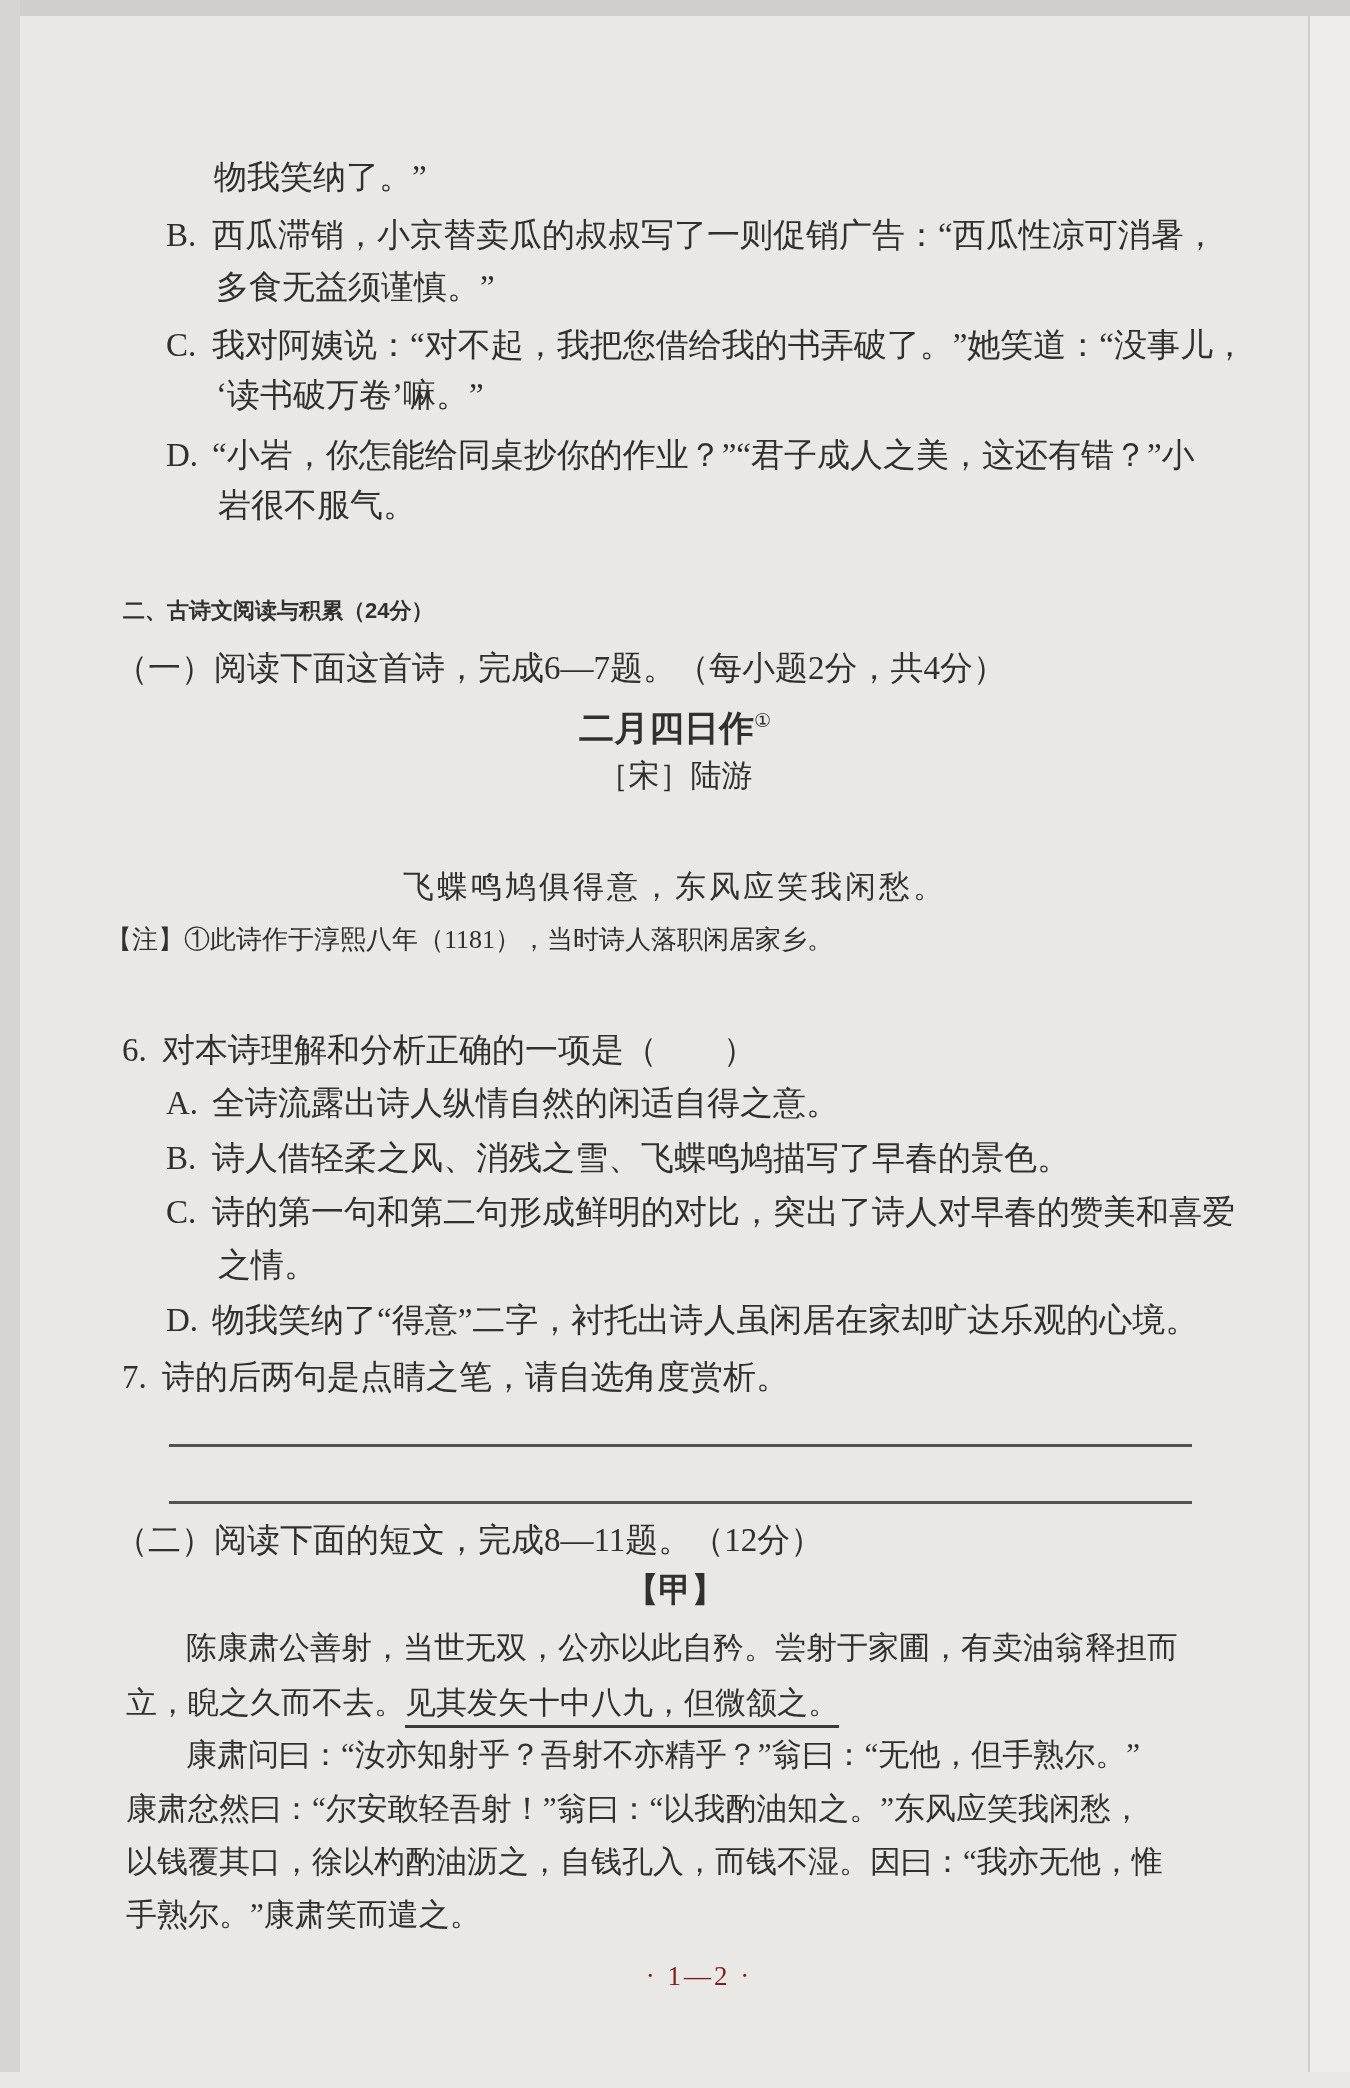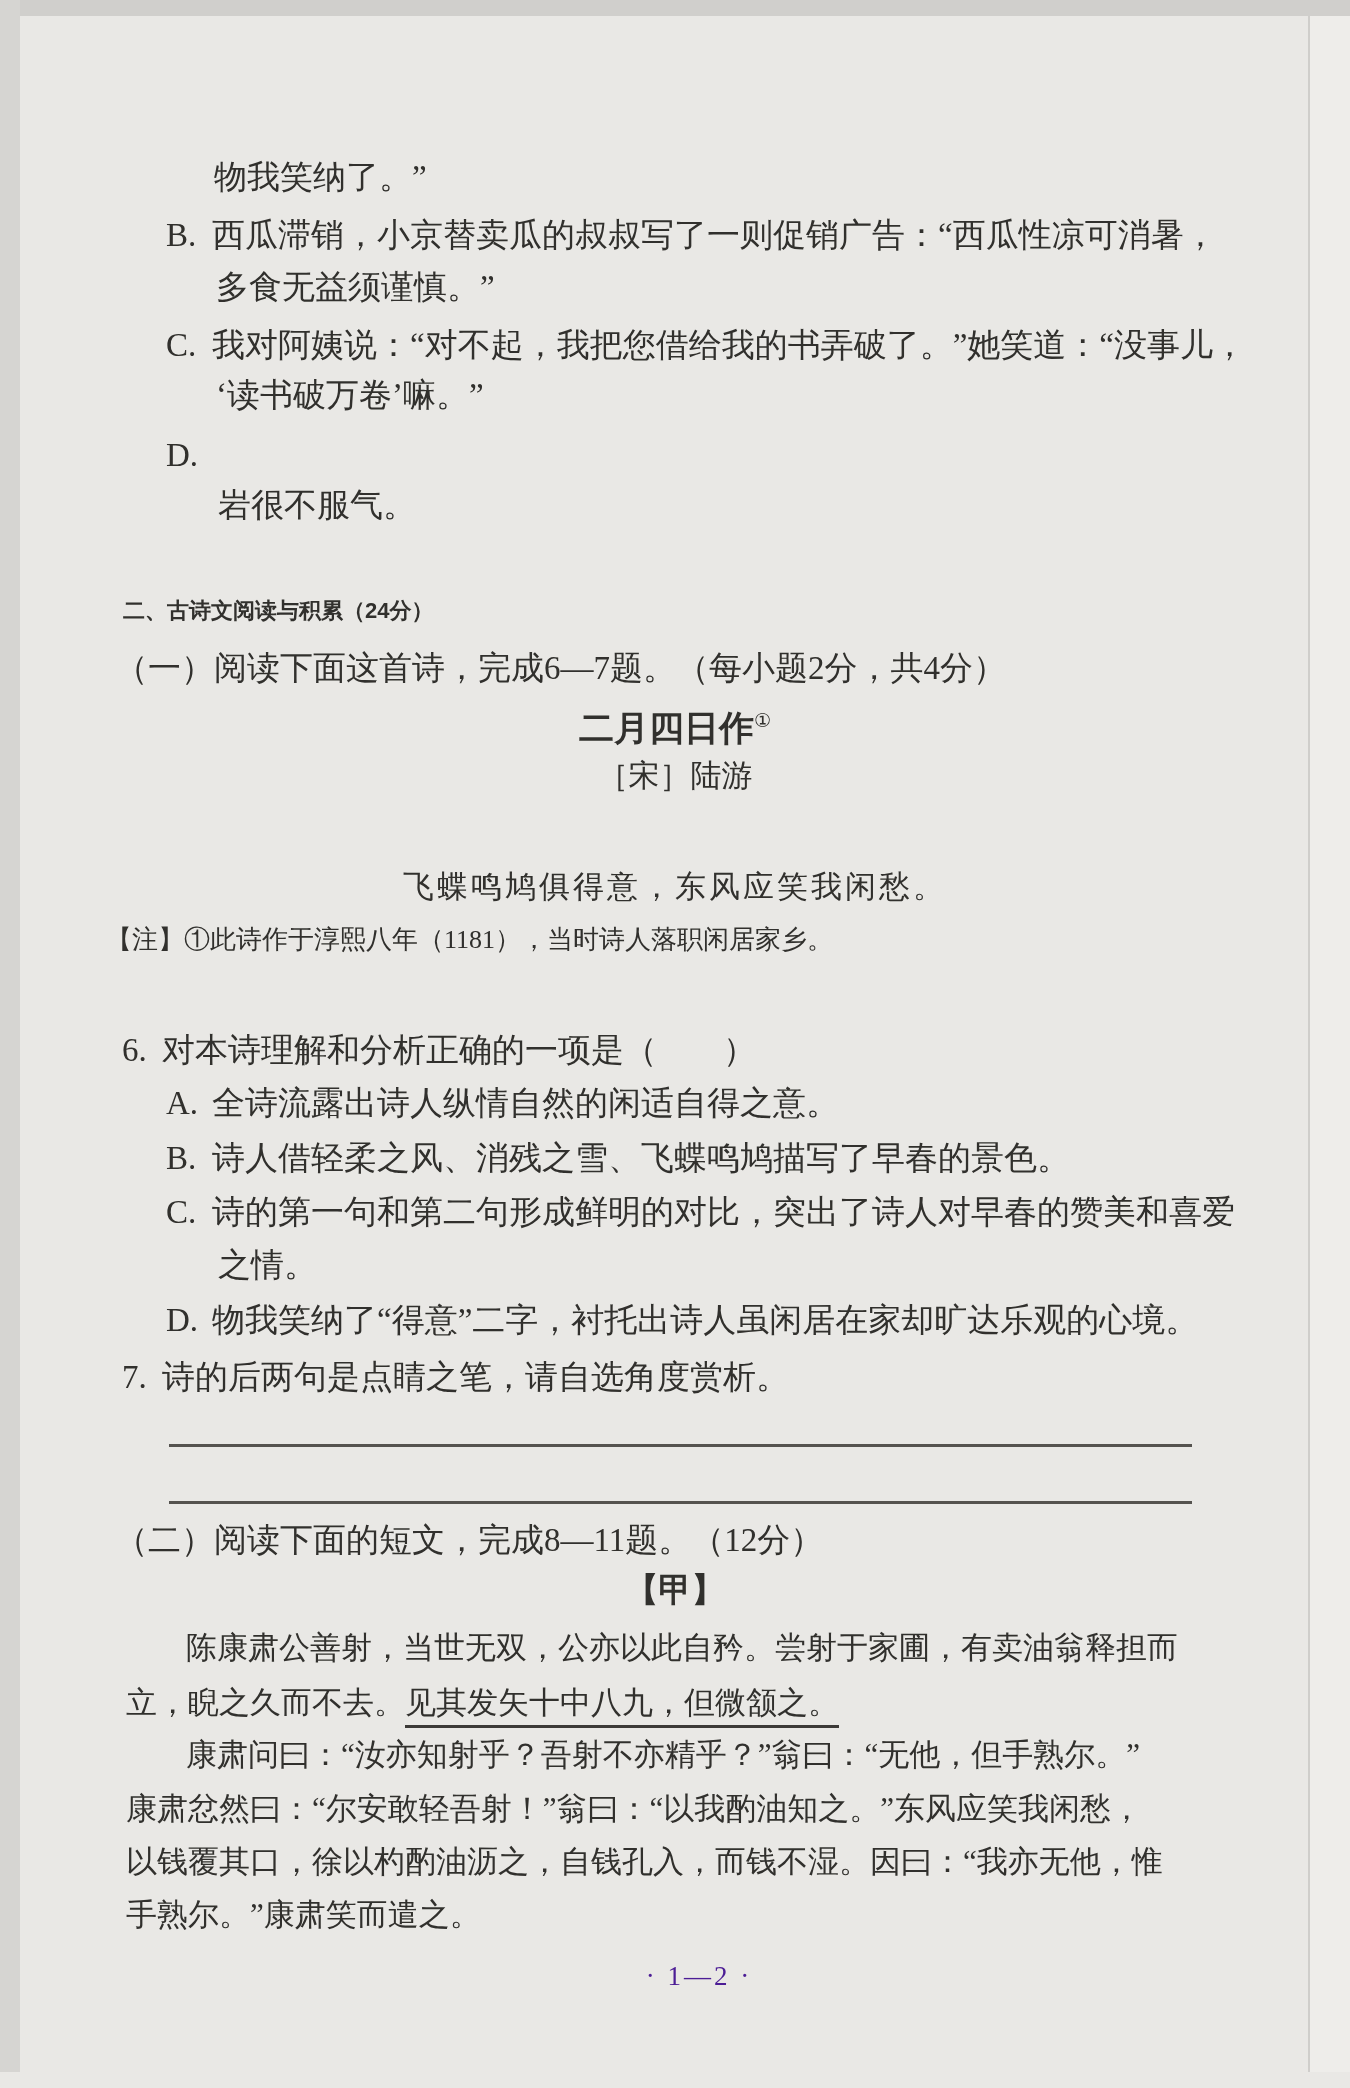--- a/index.html
+++ b/index.html
@@ -20,21 +20,21 @@
   }
   .center{left:0;right:0;text-align:center;}
   .hei{font-weight:bold;font-family:"Liberation Sans","DejaVu Sans",sans-serif;}
   .kai{font-size:31px;}
   .poemline{letter-spacing:3px;}
   .small{font-size:26px;}
   .title{font-size:35px;}
   .title sup{font-size:19px;font-weight:normal;vertical-align:super;}
   .ansline{position:absolute;left:169px;width:1023px;height:0;border-top:3px solid #55534f;}
   .uline{border-bottom:3px solid #3c3a37;padding-bottom:5px;}
-  .footer{font-size:27px;letter-spacing:3px;color:#4c1d95;padding-left:48px;}
+  .footer{font-size:27px;letter-spacing:3px;color:#7f1d1d;padding-left:48px;}
 </style>
 </head>
 <body>
 
 <div class="page">
 
   <div class="edge-right-pane"></div>
   <div class="edge-right-line"></div>
   <div class="edge-top"></div>
   <div class="edge-left"></div>
@@ -43,20 +43,21 @@
 
   <div class="t" style="left:166px;top:208px">B.</div>
   <div class="t" style="left:212px;top:208px">西瓜滞销，小京替卖瓜的叔叔写了一则促销广告：“西瓜性凉可消暑，</div>
   <div class="t" style="left:216px;top:260px">多食无益须谨慎。”</div>
 
   <div class="t" style="left:166px;top:318px">C.</div>
   <div class="t" style="left:212px;top:318px">我对阿姨说：“对不起，我把您借给我的书弄破了。”她笑道：“没事儿，</div>
   <div class="t" style="left:216px;top:368px">‘读书破万卷’嘛。”</div>
 
   <div class="t" style="left:166px;top:428px">D.</div>
+  <div class="t" style="left:212px;top:428px">“小岩，你怎能给同桌抄你的作业？”“君子成人之美，这还有错？”小</div>
   <div class="t" style="left:218px;top:478px">岩很不服气。</div>
 
   <div class="t hei" style="left:123px;top:584px;font-size:22px">二、古诗文阅读与积累（24分）</div>
 
   <div class="t" style="left:115px;top:641px">（一）阅读下面这首诗，完成6—7题。（每小题2分，共4分）</div>
 
   <div class="t center hei title" style="top:694px"><span>二月四日作</span><sup>①</sup></div>
   <div class="t center kai" style="top:749px">［宋］陆游</div>
   <div class="t center kai poemline" style="top:860px">飞蝶鸣鸠俱得意，东风应笑我闲愁。</div>
   <div class="t small" style="left:106px;top:913px">【注】①此诗作于淳熙八年（1181），当时诗人落职闲居家乡。</div>

